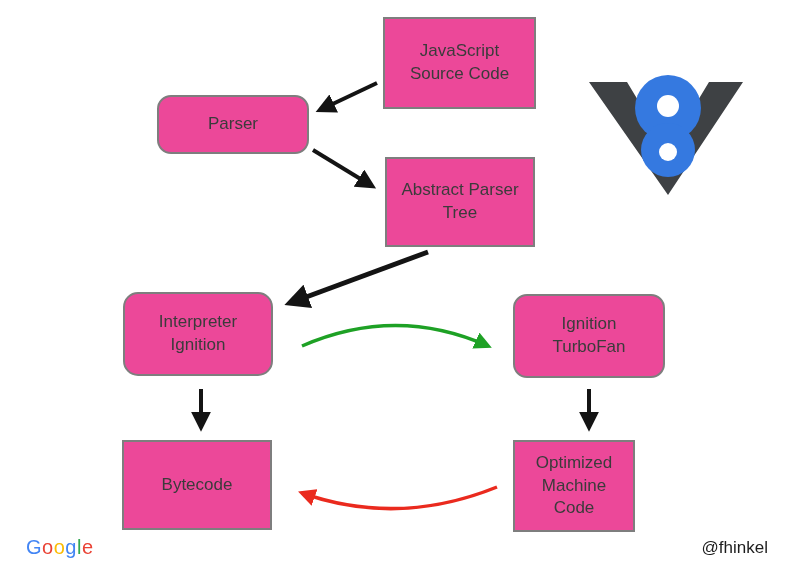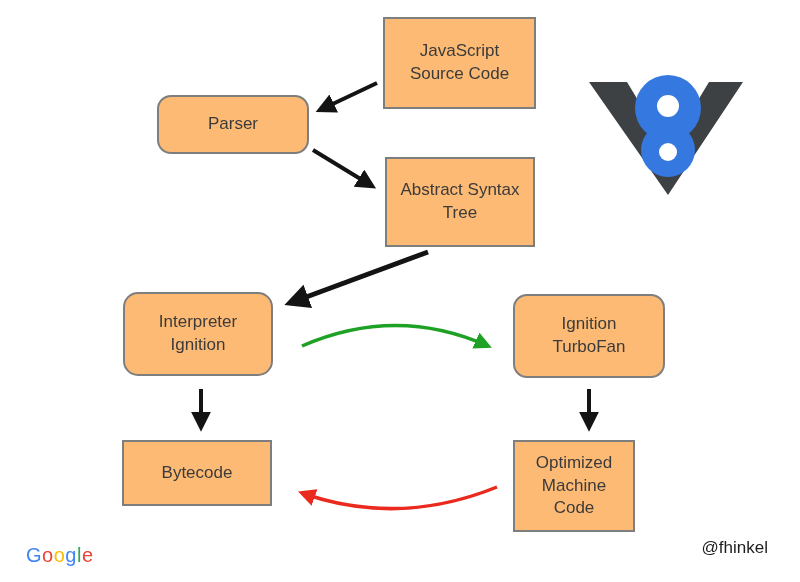--- a/index.html
+++ b/index.html
@@ -17,54 +17,53 @@
   }
   #arrow-layer {
     position: absolute;
     left: 0; top: 0;
     width: 800px; height: 582px;
     pointer-events: none;
   }
   .box {
     position: absolute;
     border: 2px solid #7e7e7e;
-    background: #fdba74;
+    background: #ec4899;
     display: flex;
     align-items: center;
     justify-content: center;
     text-align: center;
     color: #3b3b3b;
     font-size: 17px;
     line-height: 1.35;
     box-sizing: border-box;
     padding: 4px 10px;
   }
   .rounded { border-radius: 14px; }
 
   .box-source    { left: 383px; top: 17px;  width: 153px; height: 92px; }
   .box-parser    { left: 157px; top: 95px;  width: 152px; height: 59px; }
   .box-ast       { left: 385px; top: 157px; width: 150px; height: 90px; }
   .box-ignition  { left: 123px; top: 292px; width: 150px; height: 84px; border-radius: 15px; }
   .box-turbofan  { left: 513px; top: 294px; width: 152px; height: 84px; }
-  .box-bytecode  { left: 122px; top: 440px; width: 150px; height: 66px; }
+  .box-bytecode  { left: 122px; top: 440px; width: 150px; height: 90px; }
   .box-optimized { left: 513px; top: 440px; width: 122px; height: 92px; }
 
   .v8-logo {
     position: absolute;
     left: 575px; top: 68px;
     width: 170px; height: 130px;
   }
 
   .google-logo {
     position: absolute;
     left: 26px; top: 536px;
     font-size: 20px;
     font-weight: 500;
     letter-spacing: 0.5px;
-    margin-top: 8px;
   }
   .handle {
     position: absolute;
     right: 32px; top: 538px;
     font-size: 17px;
     color: #1d1d1d;
   }
 </style>
 </head>
 <body>
@@ -101,21 +100,21 @@
 
   <div class="box box-source">
     <span>JavaScript Source Code</span>
   </div>
 
   <div class="box rounded box-parser">
     <span>Parser</span>
   </div>
 
   <div class="box box-ast">
-    <span>Abstract Syntax Tree</span>
+    <span>Abstract Parser Tree</span>
   </div>
 
   <div class="box rounded box-ignition">
     <span>Interpreter Ignition</span>
   </div>
 
   <div class="box rounded box-turbofan">
     <span>Ignition TurboFan</span>
   </div>
 

